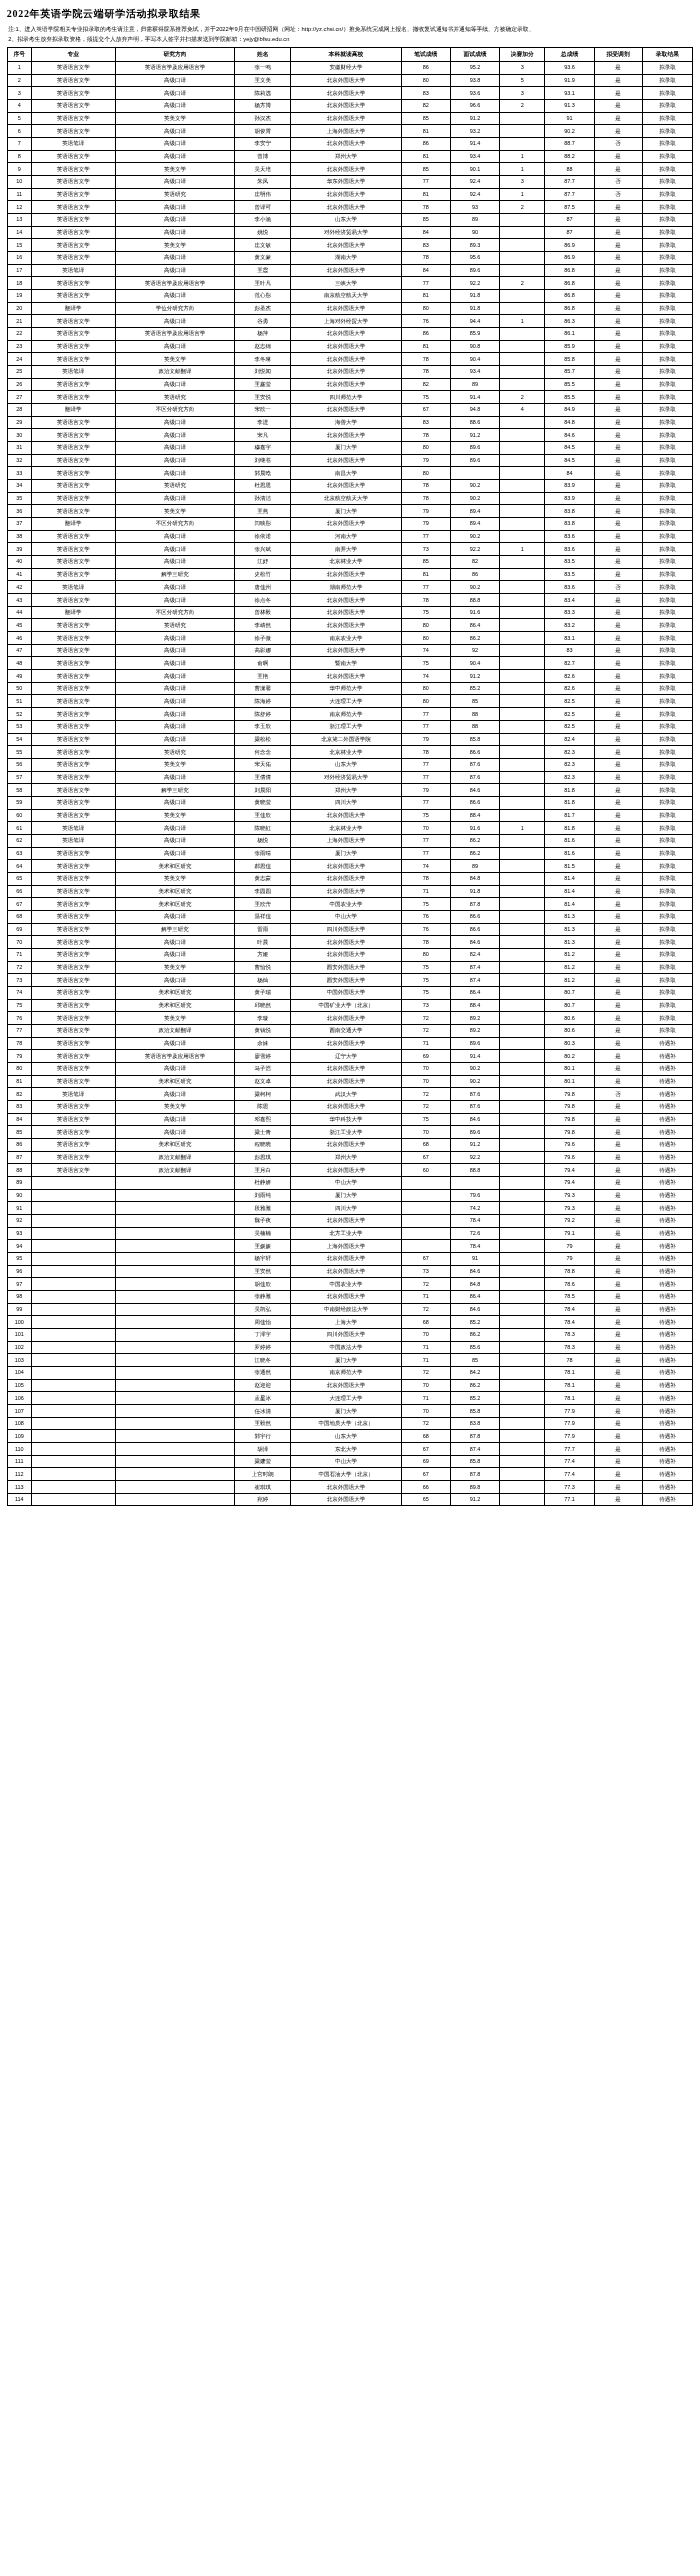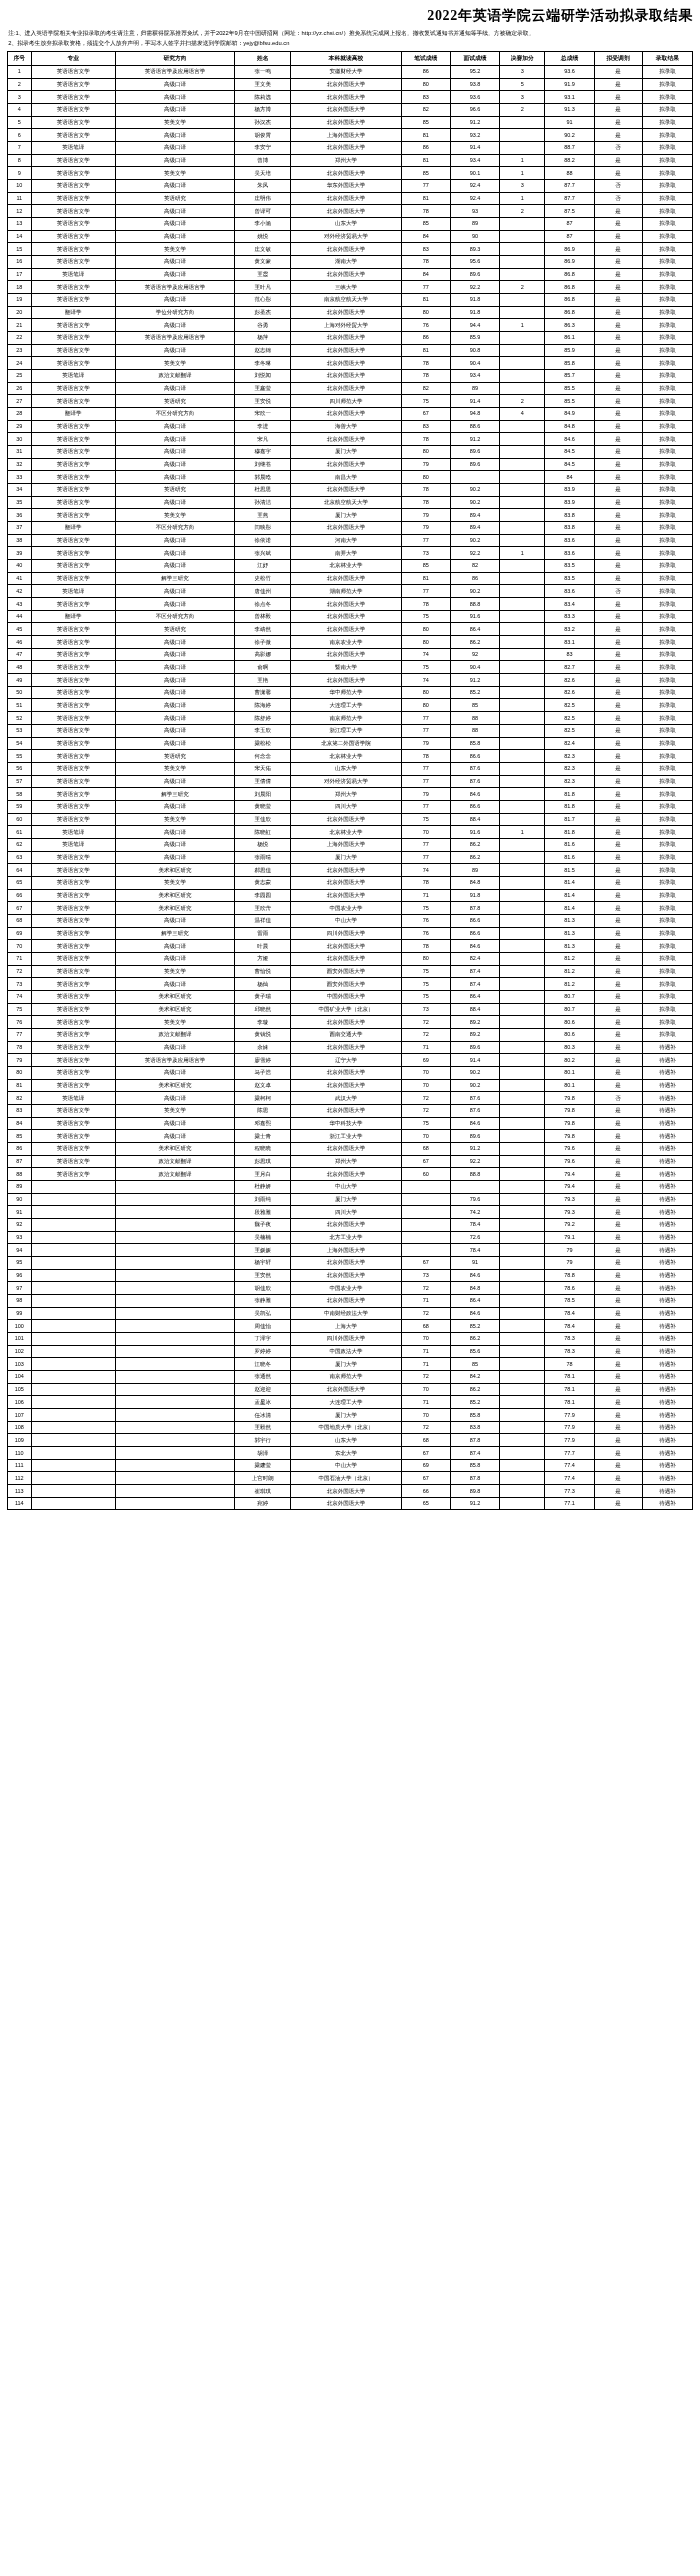--- a/index.html
+++ b/index.html
@@ -1,18 +1,18 @@
 <!DOCTYPE html>
 <html style="font-size:11px"><head>
 <meta charset="utf-8">
 <style>
   html,body{margin:0;padding:0;background:#ffffff;}
   body{font-family:"Liberation Sans","DejaVu Sans",sans-serif;color:#000;}
   .page{width:700px;min-height:2576px;box-sizing:border-box;padding:4.1px 6.8px 13.7px 6.8px;}
-  .doc-title{text-align:right;font-weight:bold;font-size:14px;font-family:"Liberation Serif","DejaVu Serif",serif;margin:2.7px 0 4.1px 0;letter-spacing:0.7px;}
+  .doc-title{text-align:left;font-weight:bold;font-size:10px;font-family:"Liberation Serif","DejaVu Serif",serif;margin:2.7px 0 4.1px 0;letter-spacing:0.7px;}
   .notes{font-size:5.8px;line-height:1.55;margin:0 0 3.4px 1.4px;}
   .notes div{margin-bottom:0.7px;}
   table{border-collapse:collapse;width:100%;table-layout:fixed;}
   th,td{border:0.7px solid #000;font-size:5.5px;text-align:center;padding:0.7px 0.7px;line-height:1.25;height:10.3px;overflow:hidden;white-space:nowrap;}
   th{font-weight:bold;background:#fff;height:11.6px;font-size:5.8px;}
   col.c0{width:18px;}
   col.c1{width:63px;}
   col.c2{width:90px;}
   col.c3{width:42px;}
   col.c4{width:83px;}

